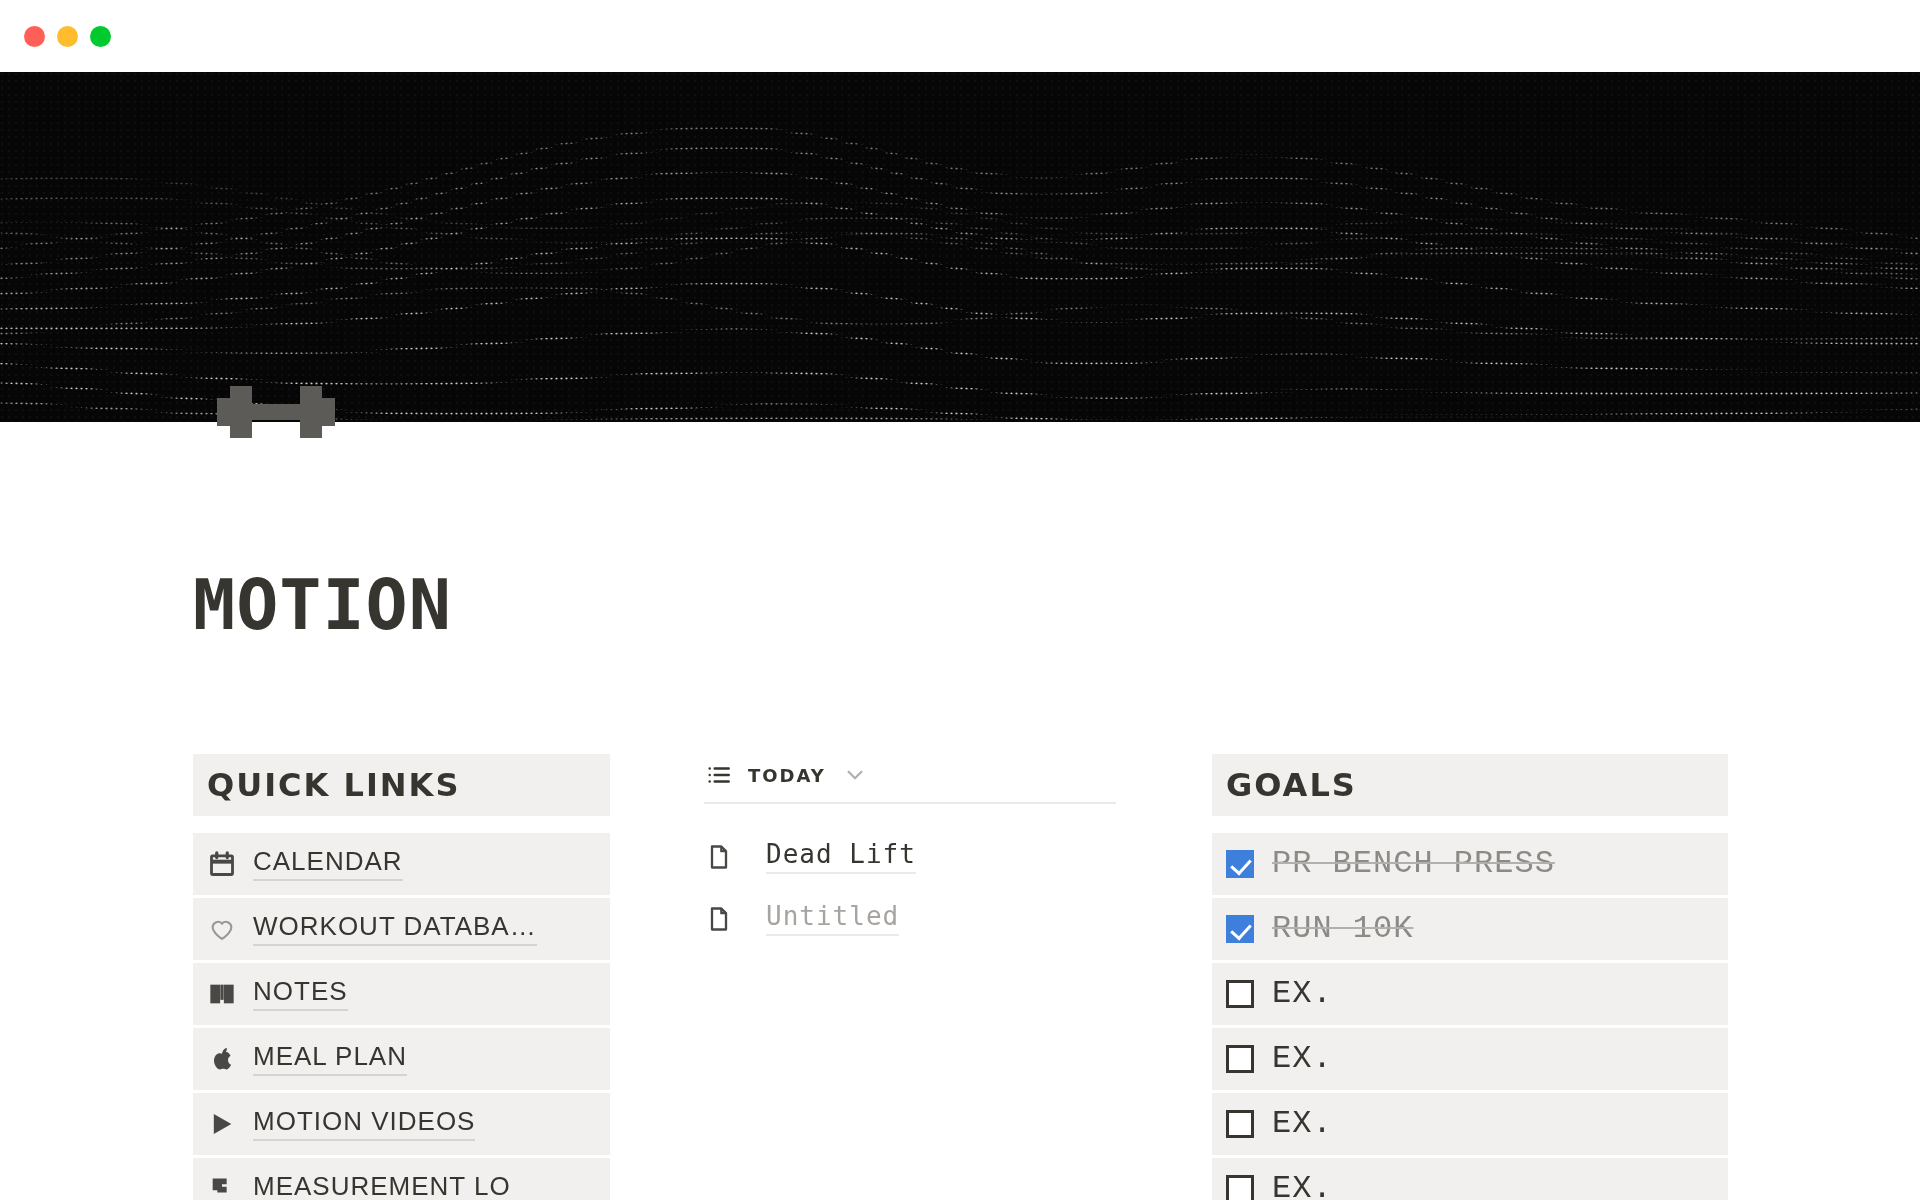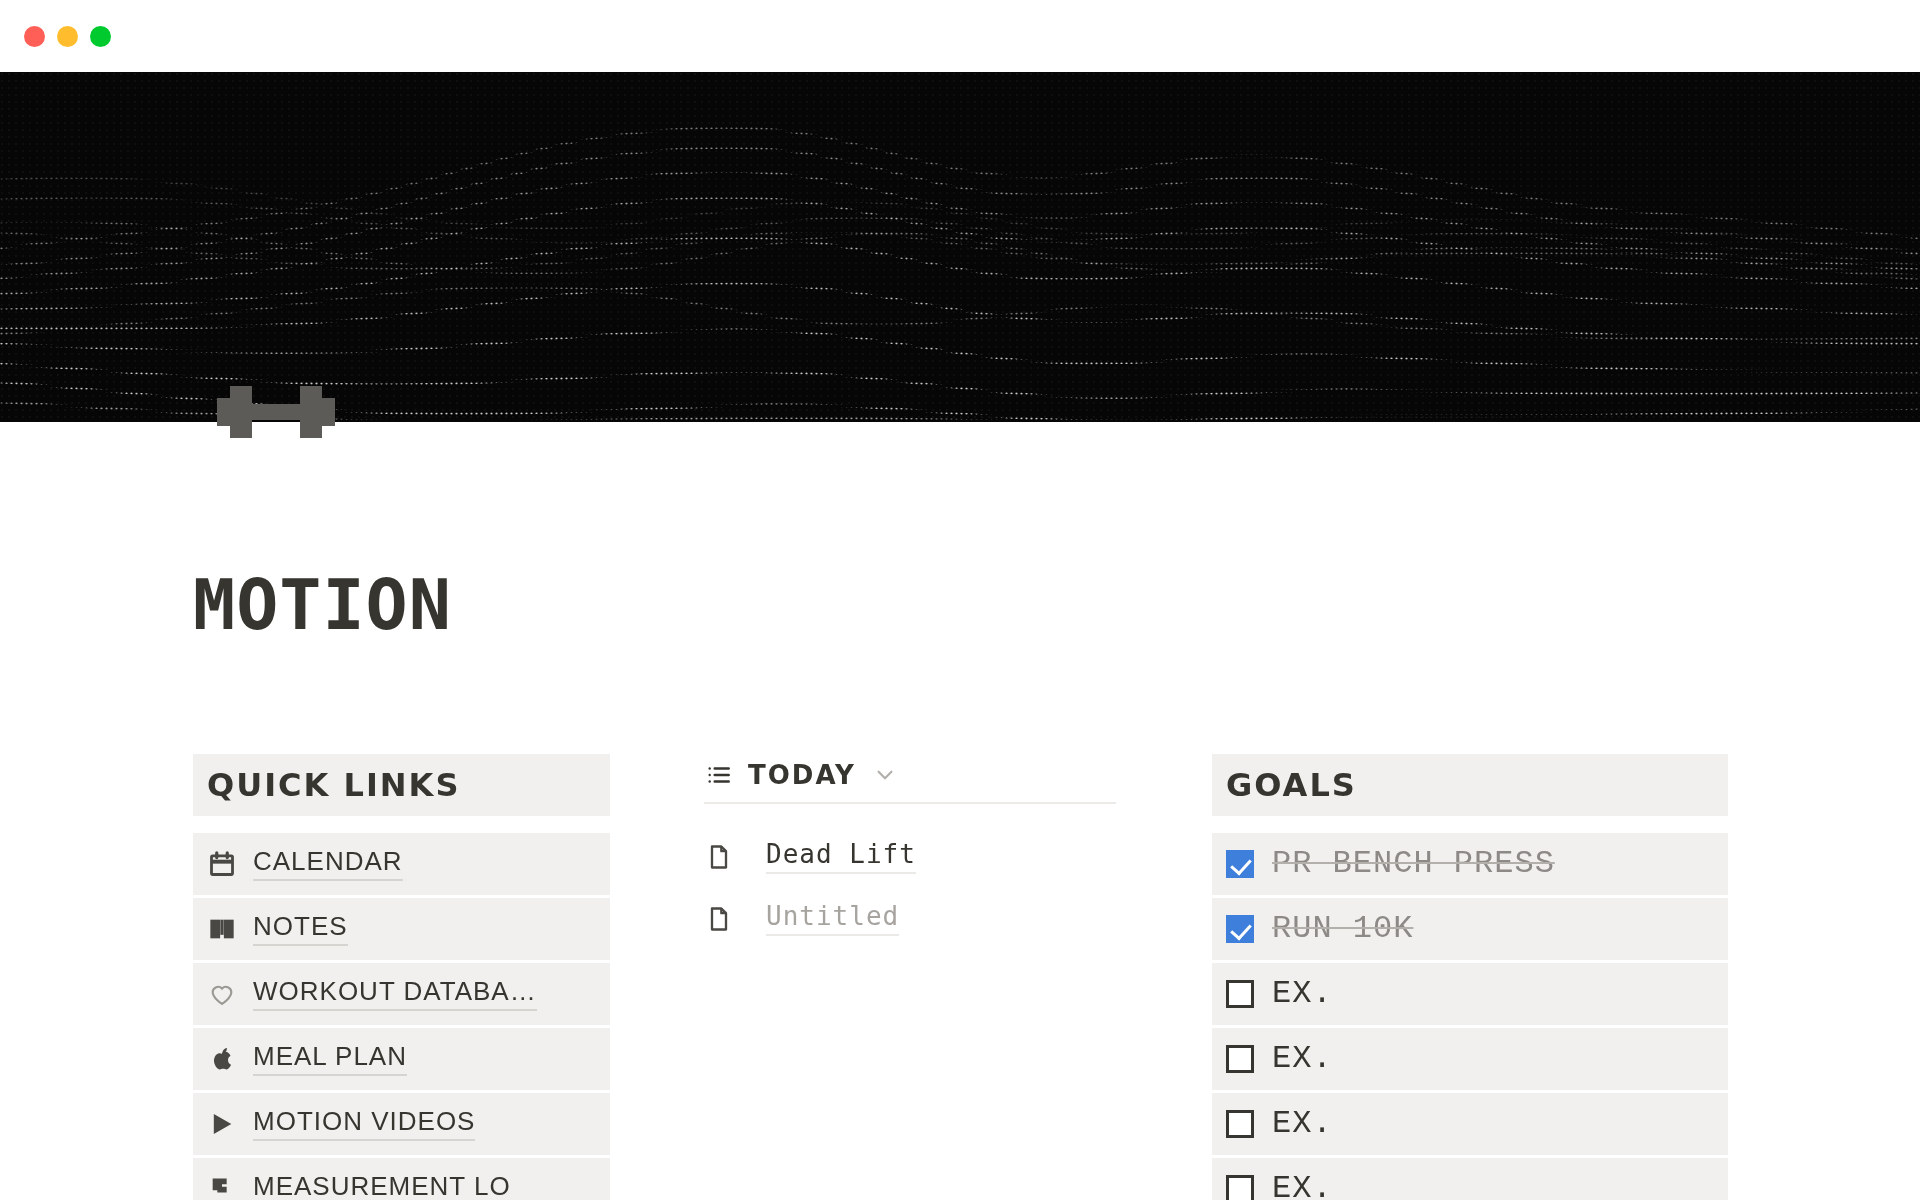--- a/index.html
+++ b/index.html
@@ -141,21 +141,21 @@
   .today-head {
     display: flex;
     align-items: center;
     gap: 14px;
     height: 48px;
     padding-bottom: 6px;
   }
   .today-head .head-text {
     font-family: "DejaVu Sans", sans-serif;
     font-weight: bold;
-    font-size: 26px;
+    font-size: 18px;
     letter-spacing: 2px;
     color: #37352f;
   }
   .today-divider {
     width: 412px;
     height: 2px;
     background: #eceae7;
     margin-bottom: 22px;
   }
   .today-row {
@@ -298,36 +298,36 @@
             <rect x="3" y="5" width="18" height="16" rx="1"></rect>
             <path d="M3 10h18" stroke-width="3.4"></path>
             <path d="M7.5 2.5v4M16.5 2.5v4" stroke-width="2.8" stroke-linecap="round"></path>
           </svg>
         </span>
         <span class="row-label">CALENDAR</span>
       </div>
 
       <div class="row">
         <span class="row-icon">
+          <svg width="28" height="28" viewBox="0 0 24 24" fill="none" stroke="#9b9894" stroke-width="1.8">
+            <path d="M12 20.5s-8-5-8-10.2A4.6 4.6 0 0 1 12 7.4 4.6 4.6 0 0 1 20 10.3c0 5.2-8 10.2-8 10.2z"></path>
+          </svg>
+        </span>
+        <span class="row-label">WORKOUT DATABA…</span>
+      </div>
+
+      <div class="row">
+        <span class="row-icon">
           <svg width="28" height="28" viewBox="0 0 24 24" fill="#4a4844">
             <path d="M2 4h8.4v16H2z"></path>
             <path d="M13.6 4H22v16h-8.4z"></path>
             <rect x="10.6" y="4" width="2.8" height="13" fill="#4a4844"></rect>
           </svg>
         </span>
         <span class="row-label">NOTES</span>
-      </div>
-
-      <div class="row">
-        <span class="row-icon">
-          <svg width="28" height="28" viewBox="0 0 24 24" fill="none" stroke="#9b9894" stroke-width="1.8">
-            <path d="M12 20.5s-8-5-8-10.2A4.6 4.6 0 0 1 12 7.4 4.6 4.6 0 0 1 20 10.3c0 5.2-8 10.2-8 10.2z"></path>
-          </svg>
-        </span>
-        <span class="row-label">WORKOUT DATABA…</span>
       </div>
 
       <div class="row">
         <span class="row-icon">
           <svg width="28" height="28" viewBox="0 0 24 24" fill="#4a4844">
             <path d="M12.6 5.4C13.3 3.6 14.8 2.6 16.2 2.5c.2 1.6-.6 3.1-1.8 3.9-.5.4-1.2.6-1.8.6z"></path>
             <path d="M12 6.6c1.1-.7 2.3-1.1 3.4-.9 1.9.3 3.3 1.8 3.9 3.6-1.5.9-2.3 2.4-2.1 4.1.2 1.8 1.3 3 2.6 3.6-.7 1.8-2.3 3.9-4 3.9-1 0-1.6-.5-2.8-.5s-1.8.5-2.9.5c-1.9 0-4.2-2.9-4.8-5.9-.6-3.2.7-6.6 3.2-7.6 1.2-.5 2.4-.2 3.5.2z"></path>
           </svg>
         </span>
         <span class="row-label">MEAL PLAN</span>

